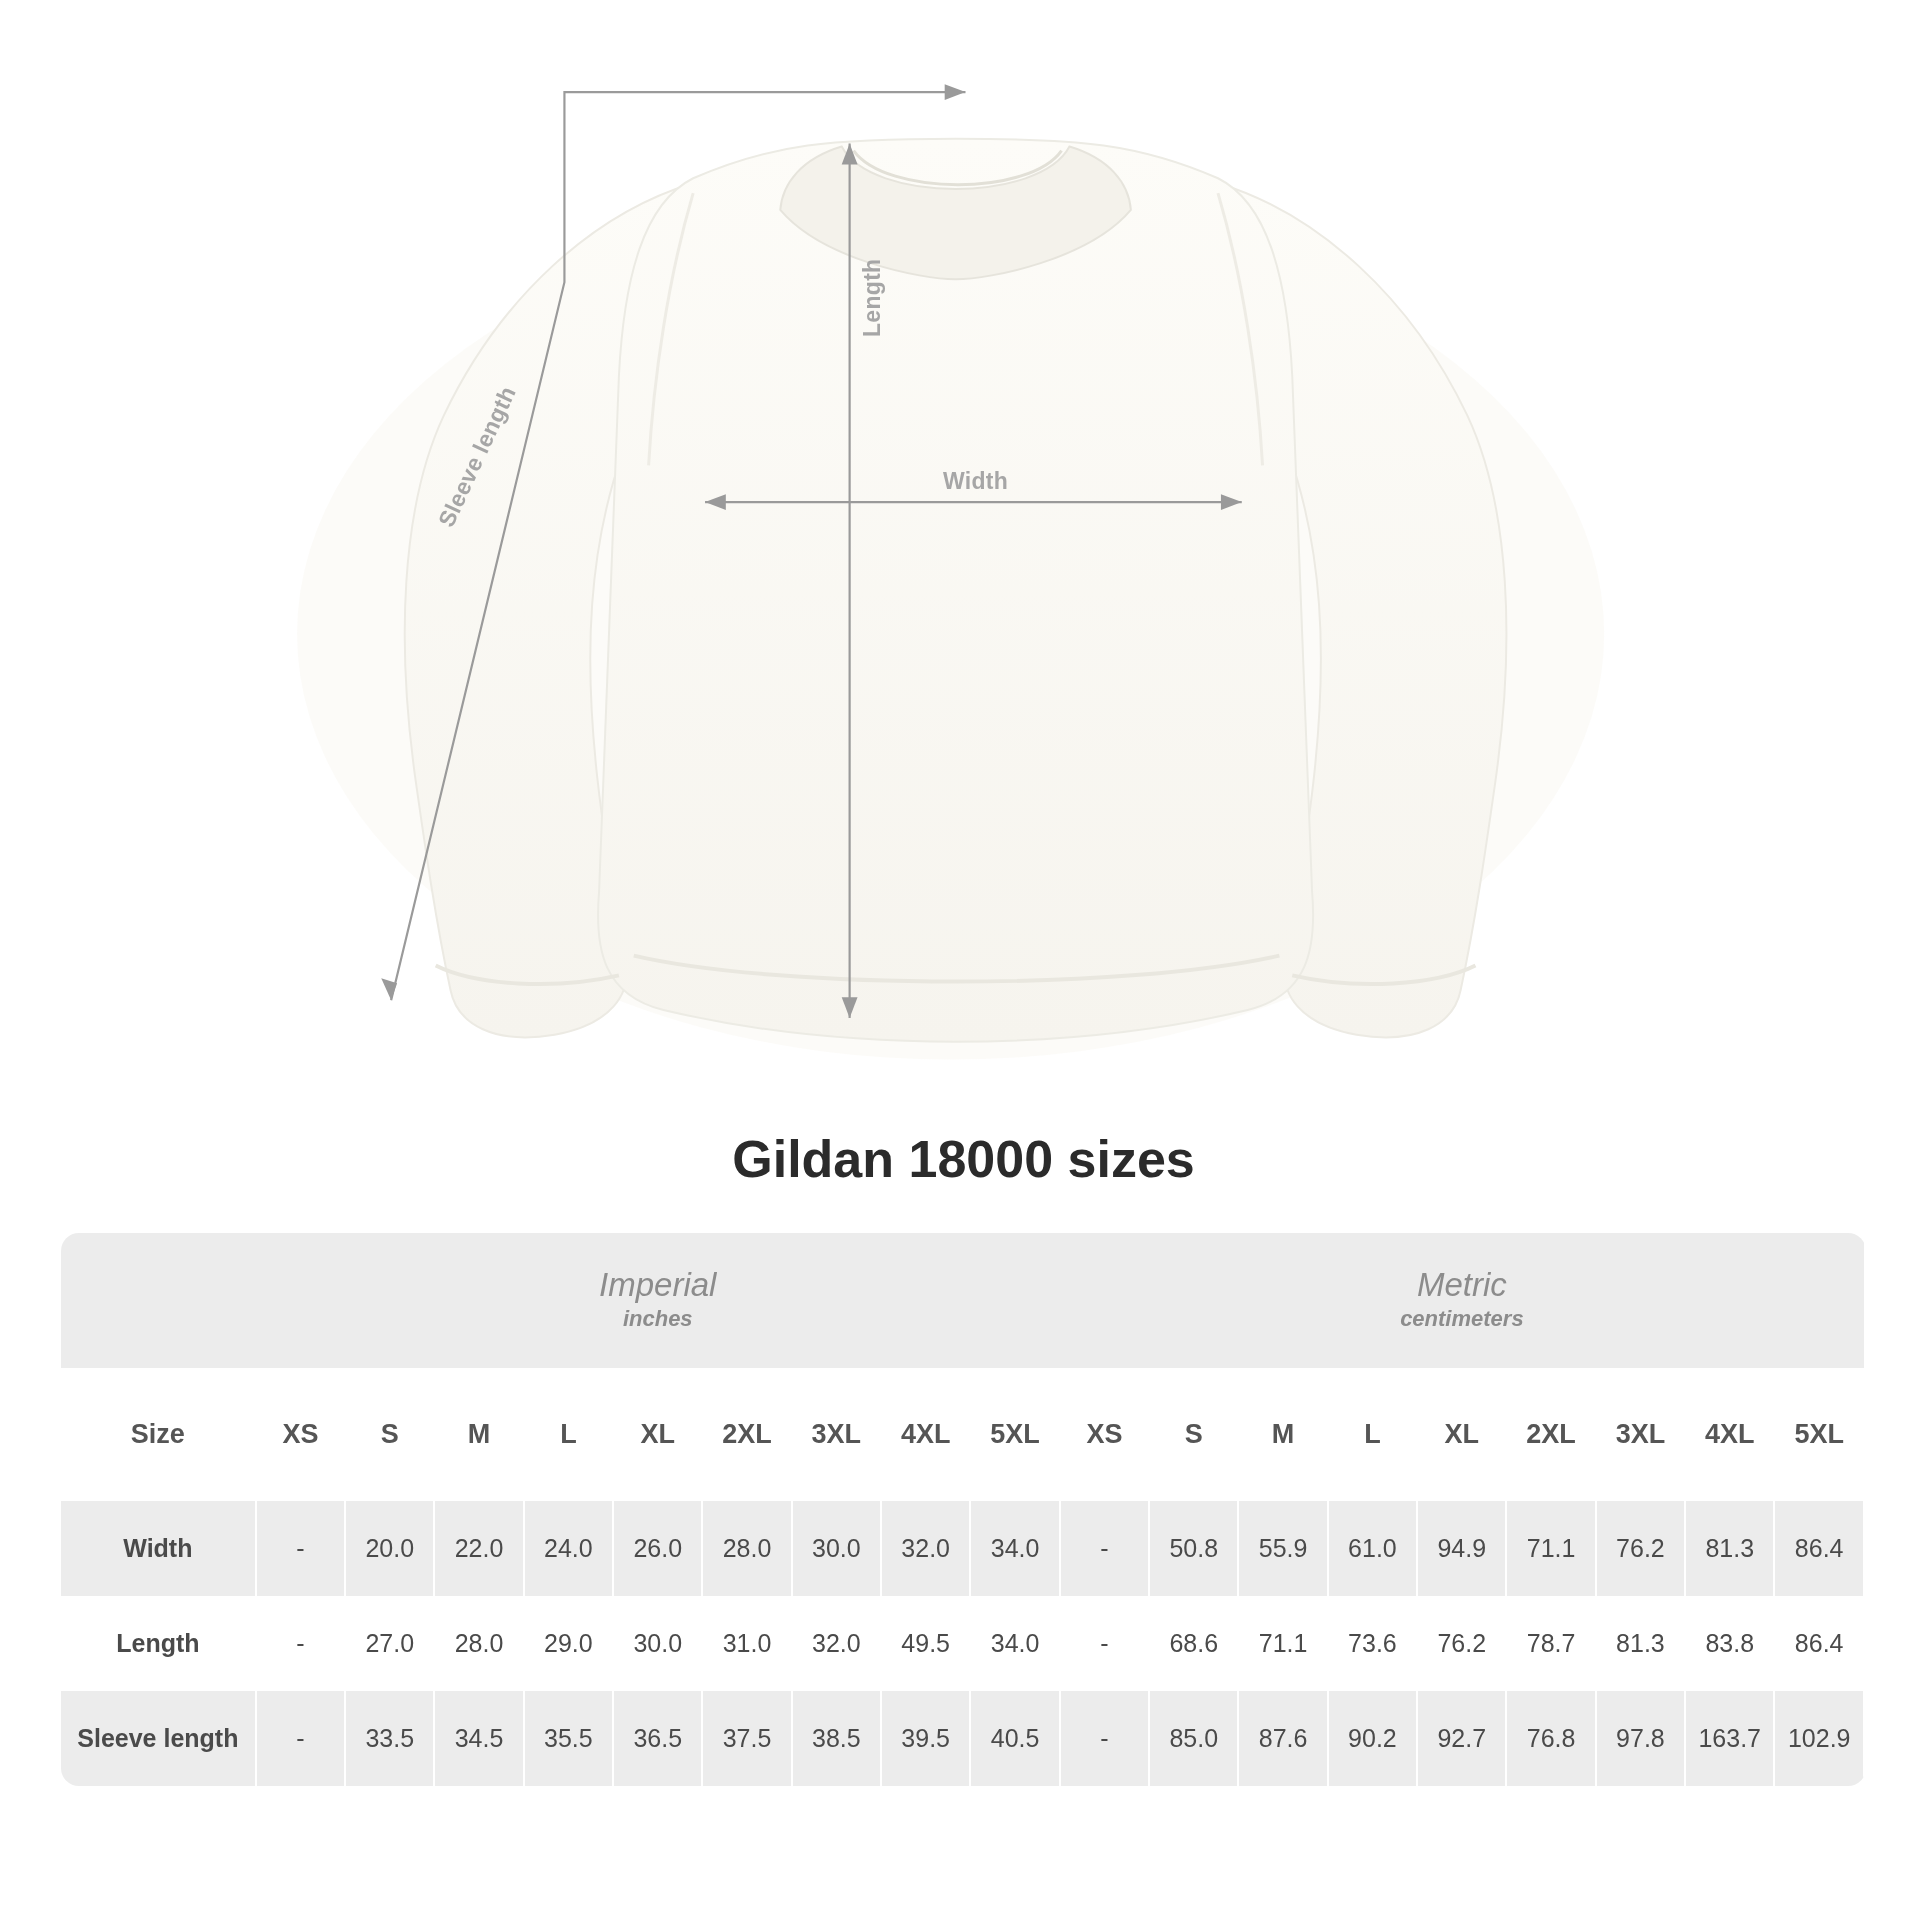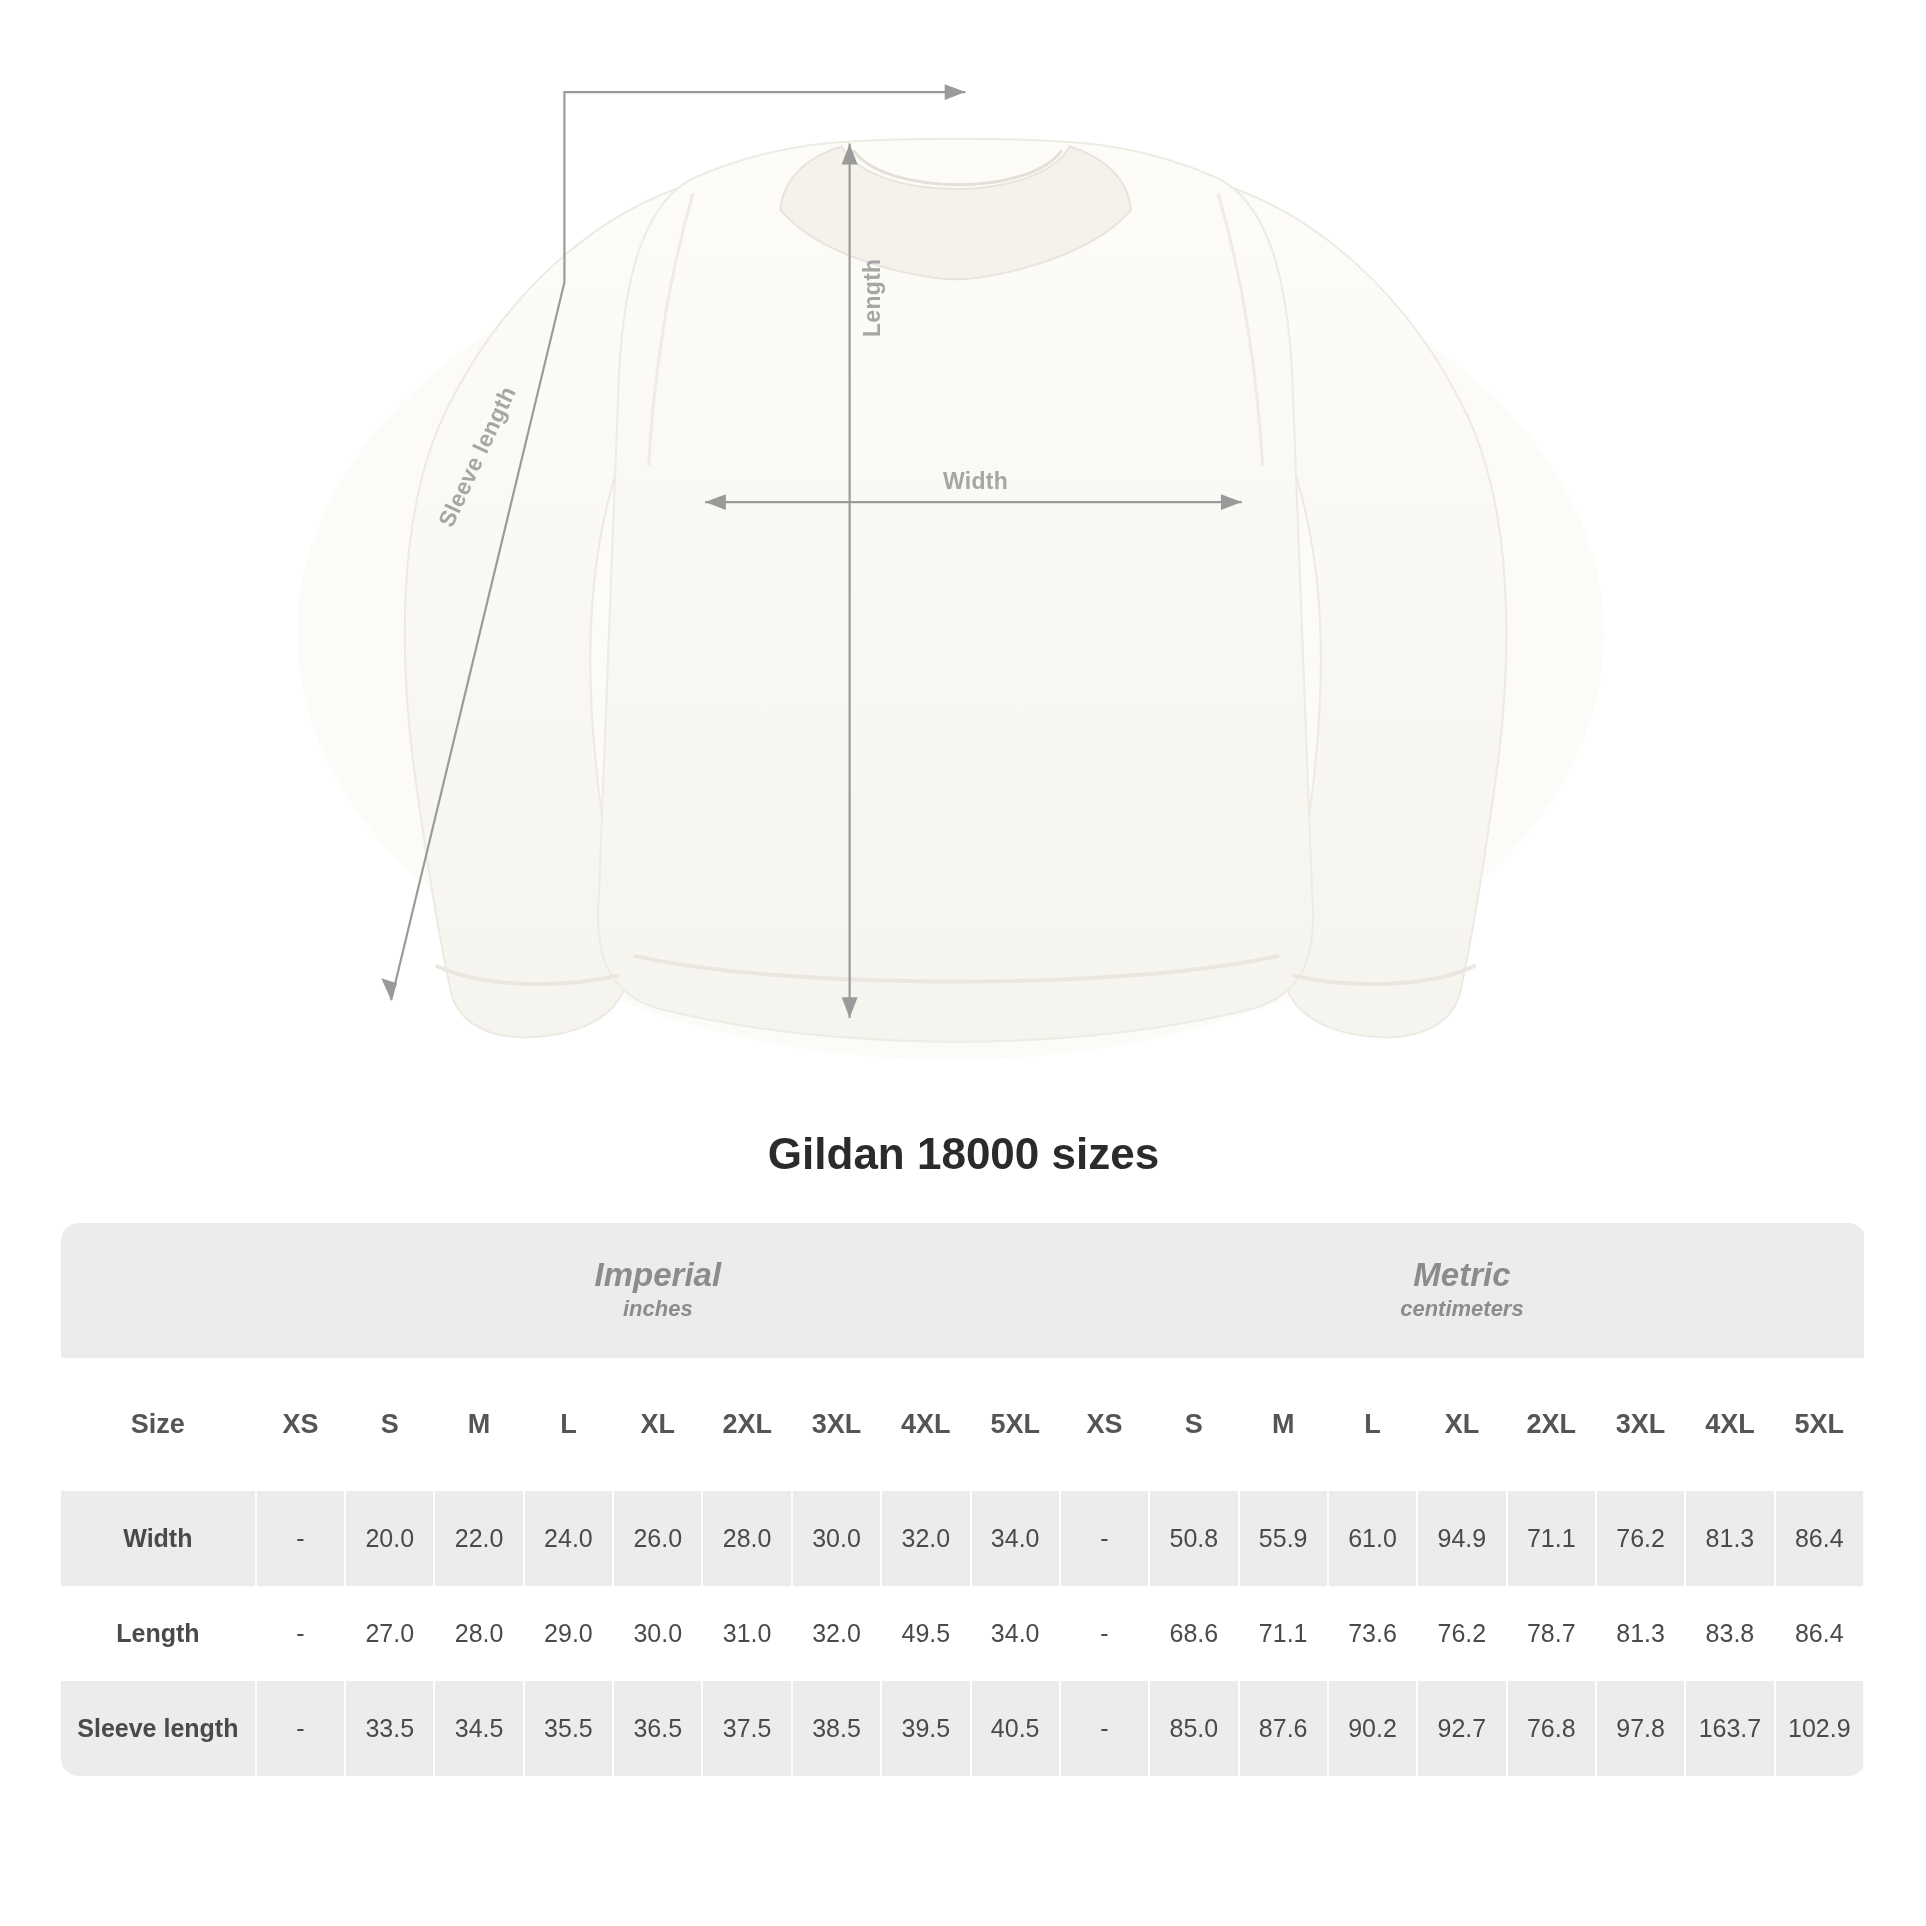--- a/index.html
+++ b/index.html
@@ -50,21 +50,21 @@
     transform: rotate(-65deg);
     transform-origin: left top;
   }
 
   
   .title-block {
     text-align: center;
     margin-top: 10px;
   }
   .chart-title {
-    font-size: 44px;
+    font-size: 52px;
     font-weight: bold;
     color: #2b2b2b;
     margin: 0 0 20px 0;
   }
   .chart-note {
     font-size: 22px;
     font-style: italic;
     color: #4d4d4d;
     margin: 0;
   }
@@ -90,21 +90,21 @@
     padding: 0;
   }
   tr.unit-row th {
     background: #ececec;
     height: 135px;
     border-right: none;
   }
   .unit-name {
     display: block;
     font-size: 33px;
-    font-weight: bold;
+    font-weight: normal;
     font-style: italic;
     color: #8c8c8c;
     line-height: 1.15;
   }
   .unit-sub {
     display: block;
     font-size: 22px;
     font-style: italic;
     color: #8c8c8c;
     line-height: 1.4;

